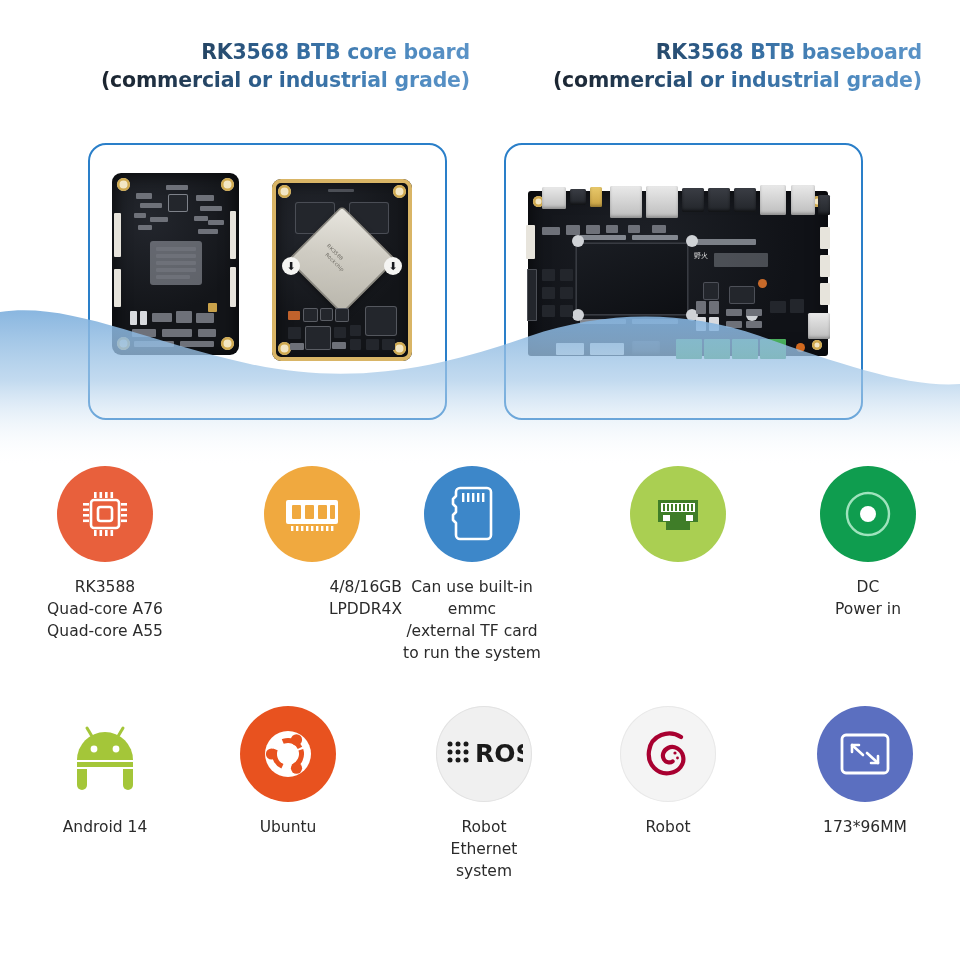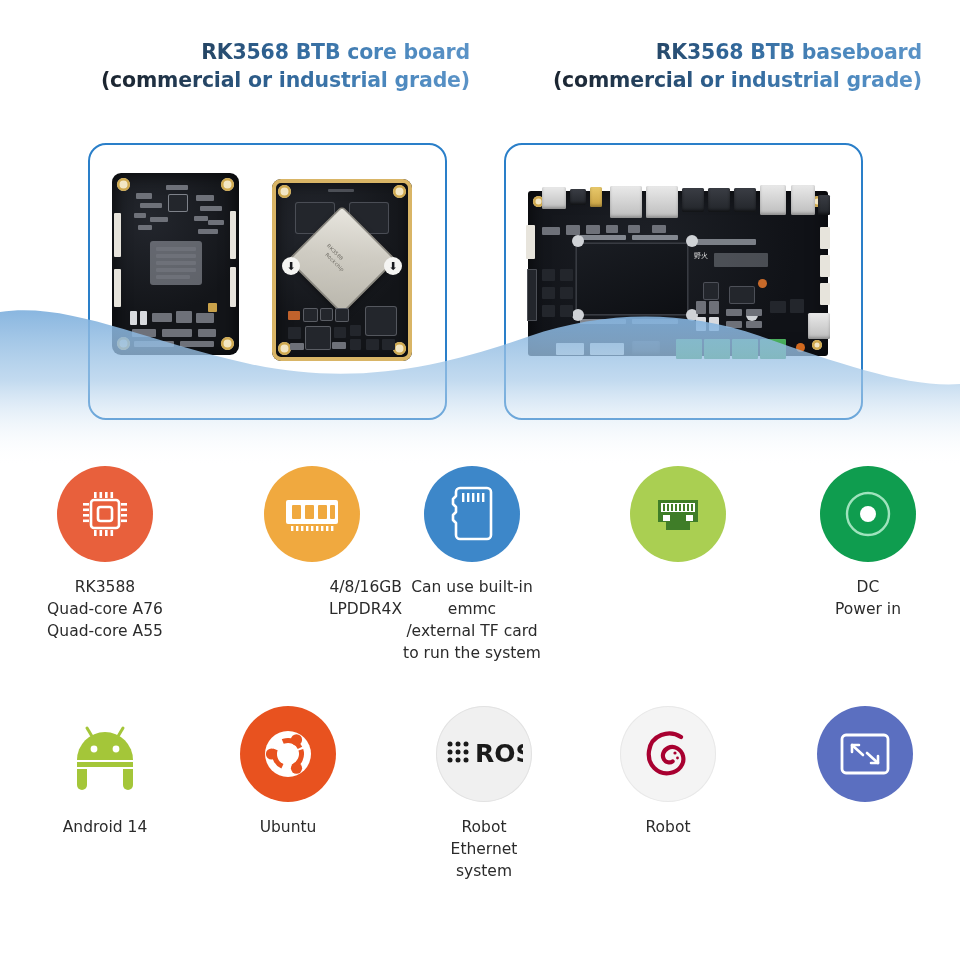--- a/index.html
+++ b/index.html
@@ -513,16 +513,17 @@
         <svg width="58" height="50" viewBox="0 0 58 50" aria-hidden="true">
           <rect x="6" y="6" width="46" height="38" rx="4" fill="none" stroke="#ffffff" stroke-width="2.8"></rect>
           <g stroke="#ffffff" stroke-width="2.6" stroke-linecap="round" stroke-linejoin="round" fill="none">
             <line x1="16" y1="16" x2="27" y2="26"></line>
             <polyline points="16,23 16,16 23,16"></polyline>
             <line x1="42" y1="34" x2="31" y2="24"></line>
             <polyline points="42,27 42,34 35,34"></polyline>
           </g>
         </svg>
       </div>
+      <div class="cap">173*96MM</div>
     </div>
   </div>
 
 </div>
 
 </body></html>

